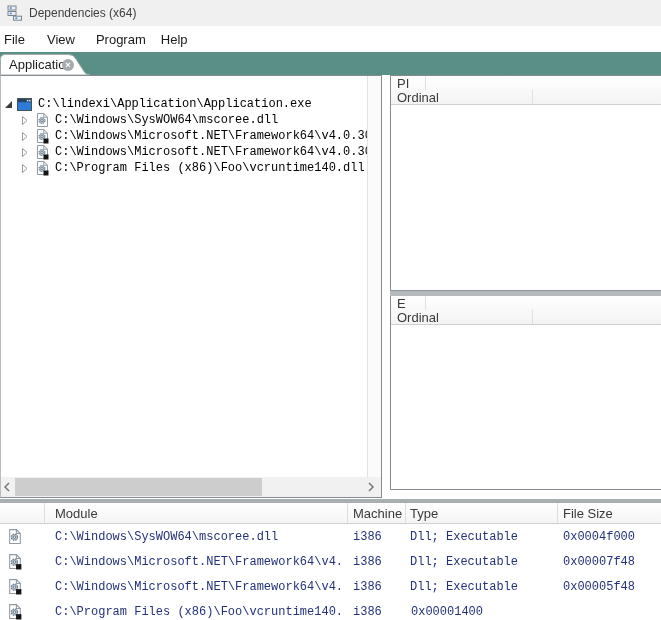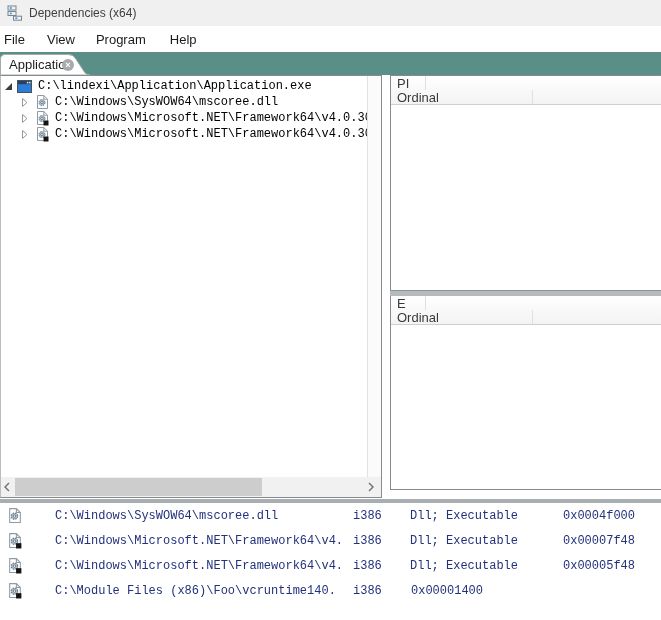--- a/index.html
+++ b/index.html
@@ -24,21 +24,21 @@
   .tab { position:absolute; left:0; top:0; width:100px; height:23px; }
   .tab svg.tabshape { position:absolute; left:0; top:0; }
   .tab .tablabel { position:absolute; left:9px; top:5px; font-size:13px; color:#1c1c1c; }
   .tabclose { position:absolute; left:62px; top:7px; width:12px; height:12px; border-radius:50%;
               background:#a6abae; color:#fff; font-size:9px; line-height:12px; text-align:center;
               font-weight:bold; }
 
   
   .treepanel { position:absolute; left:0; top:75px; width:382px; height:423px; background:#fff;
                border:1px solid #868b91; border-left-color:#b9bdc2; }
-  .treerows { position:absolute; left:0; top:0; width:366px; height:310px; overflow:hidden; padding-top:2px; }
+  .treerows { position:absolute; left:0; top:0; width:366px; height:310px; overflow:hidden; padding-top:20px; }
   .trow { height:16px; display:flex; align-items:center; white-space:pre; overflow:hidden; width:366px; }
   .trow .tlabel { font-family:"Liberation Mono", monospace; font-size:12px; color:#000; margin-left:6px; }
   .exp { flex:none; }
   .lvl0 .exp { margin-left:3px; }
   .lvl1 .exp { margin-left:19px; }
   .lvl0 .ticon { margin-left:4px; flex:none; }
   .lvl1 .ticon { margin-left:7px; flex:none; }
 
   
   .vscroll { position:absolute; left:366px; top:0; width:14px; height:401px; background:#fbfbfb;
@@ -94,21 +94,21 @@
       <rect x="6.5" y="11.2" width="8" height="4" fill="#eef2f6" stroke="#7a848d"></rect>
       <rect x="8.3" y="12.4" width="2" height="1.6" fill="#4a90d9"></rect>
     </svg>
     <span class="ttext">Dependencies (x64)</span>
   </div>
 
   <div class="menubar">
     <span class="menuitem first">File</span>
     <span class="menuitem" style="margin-left:8px;">View</span>
     <span class="menuitem" style="margin-left:7px;">Program</span>
-    <span class="menuitem" style="margin-left:10px;">Help</span>
+    <span class="menuitem" style="margin-left:1px;">Help</span>
   </div>
 
   <div class="tabstrip">
     <div class="tab">
       <svg class="tabshape" width="100" height="23" viewBox="0 0 100 23">
         <path d="M0.5,23 L0.5,7 Q0.5,2.5 5.5,2.5 L68,2.5 Q73.5,2.5 75.5,6.5 L84,19.5 Q86,23 90,23 Z" fill="#ffffff" stroke="#a3aeac" stroke-width="1"></path>
       </svg>
       <span class="tablabel">Application</span>
       <span class="tabclose">×</span>
     </div>
@@ -165,20 +165,33 @@
         <svg class="ticon" width="13" height="16" viewBox="0 0 13 16">
           <path d="M1.5,1.5 h6.3 l3.7,3.7 v9.3 h-10 z" fill="#fff" stroke="#8f9aa3"></path>
           <path d="M7.8,1.5 v3.7 h3.7" fill="none" stroke="#8f9aa3"></path>
           <circle cx="6" cy="8.6" r="3" fill="#aebdc9" stroke="#5d6f7d" stroke-width="1" stroke-dasharray="1.3 1.1"></circle>
           <circle cx="6" cy="8.6" r="1.1" fill="#fff" stroke="#5d6f7d" stroke-width="0.8"></circle>
           <rect x="7.5" y="10.5" width="5" height="5" fill="#141414"></rect>
         </svg>
         <span class="tlabel">C:\Windows\Microsoft.NET\Framework64\v4.0.303</span>
       </div>
 
+      <div class="trow lvl1">
+        <svg class="exp" width="9" height="9" viewBox="0 0 9 9">
+          <polygon points="2.5,0.5 7,4.5 2.5,8.5" fill="#ffffff" stroke="#989898"></polygon>
+        </svg>
+        <svg class="ticon" width="13" height="16" viewBox="0 0 13 16">
+          <path d="M1.5,1.5 h6.3 l3.7,3.7 v9.3 h-10 z" fill="#fff" stroke="#8f9aa3"></path>
+          <path d="M7.8,1.5 v3.7 h3.7" fill="none" stroke="#8f9aa3"></path>
+          <circle cx="6" cy="8.6" r="3" fill="#aebdc9" stroke="#5d6f7d" stroke-width="1" stroke-dasharray="1.3 1.1"></circle>
+          <circle cx="6" cy="8.6" r="1.1" fill="#fff" stroke="#5d6f7d" stroke-width="0.8"></circle>
+          <rect x="7.5" y="10.5" width="5" height="5" fill="#141414"></rect>
+        </svg>
+        <span class="tlabel">C:\Program Files (x86)\Foo\vcruntime140.dll</span>
+      </div>
 
     </div>
 
     <div class="vscroll"></div>
 
     <div class="hscroll">
       <svg class="harrow left" width="8" height="14" viewBox="0 0 8 14">
         <polyline points="6,3 2,7 6,11" stroke="#6f6f6f" stroke-width="1.4" fill="none"></polyline>
       </svg>
       <div class="hthumb"></div>
@@ -202,20 +215,27 @@
     <div class="gridheader">
       <div class="hc c-key">E</div>
       <div class="hc c-ordinal">Ordinal</div>
       <div class="hc c-hint">Hint</div>
     </div>
   </div>
 
   <div class="tablesplitter"></div>
 
   <div class="modtable">
+    <div class="modheader">
+      <div class="hc c0"></div>
+      <div class="hc c1">Module</div>
+      <div class="hc c2">Machine</div>
+      <div class="hc c3">Type</div>
+      <div class="hc c4">File Size</div>
+    </div>
 
     <div class="modrow">
       <div class="mc c0">
         <svg width="14" height="17" viewBox="0 0 13 16">
           <path d="M1.5,1.5 h6.3 l3.7,3.7 v9.3 h-10 z" fill="#fff" stroke="#8f9aa3"></path>
           <path d="M7.8,1.5 v3.7 h3.7" fill="none" stroke="#8f9aa3"></path>
           <circle cx="6" cy="8.6" r="3" fill="#aebdc9" stroke="#5d6f7d" stroke-width="1" stroke-dasharray="1.3 1.1"></circle>
           <circle cx="6" cy="8.6" r="1.1" fill="#fff" stroke="#5d6f7d" stroke-width="0.8"></circle>
           <rect x="7.5" y="10.5" width="5" height="5" fill="#141414" style="display: none;"></rect>
         </svg>
@@ -261,19 +281,19 @@
     <div class="modrow">
       <div class="mc c0">
         <svg width="14" height="17" viewBox="0 0 13 16">
           <path d="M1.5,1.5 h6.3 l3.7,3.7 v9.3 h-10 z" fill="#fff" stroke="#8f9aa3"></path>
           <path d="M7.8,1.5 v3.7 h3.7" fill="none" stroke="#8f9aa3"></path>
           <circle cx="6" cy="8.6" r="3" fill="#aebdc9" stroke="#5d6f7d" stroke-width="1" stroke-dasharray="1.3 1.1"></circle>
           <circle cx="6" cy="8.6" r="1.1" fill="#fff" stroke="#5d6f7d" stroke-width="0.8"></circle>
           <rect x="7.5" y="10.5" width="5" height="5" fill="#141414"></rect>
         </svg>
       </div>
-      <div class="mc c1">C:\Module Files (x86)\Foo\vcruntime140.</div>
+      <div class="mc c1">C:\Program Files (x86)\Foo\vcruntime140.</div>
       <div class="mc c2">i386</div>
       <div class="mc c4">0x00001400</div>
     </div>
   </div>
 
 </div>
 
 </body></html>

